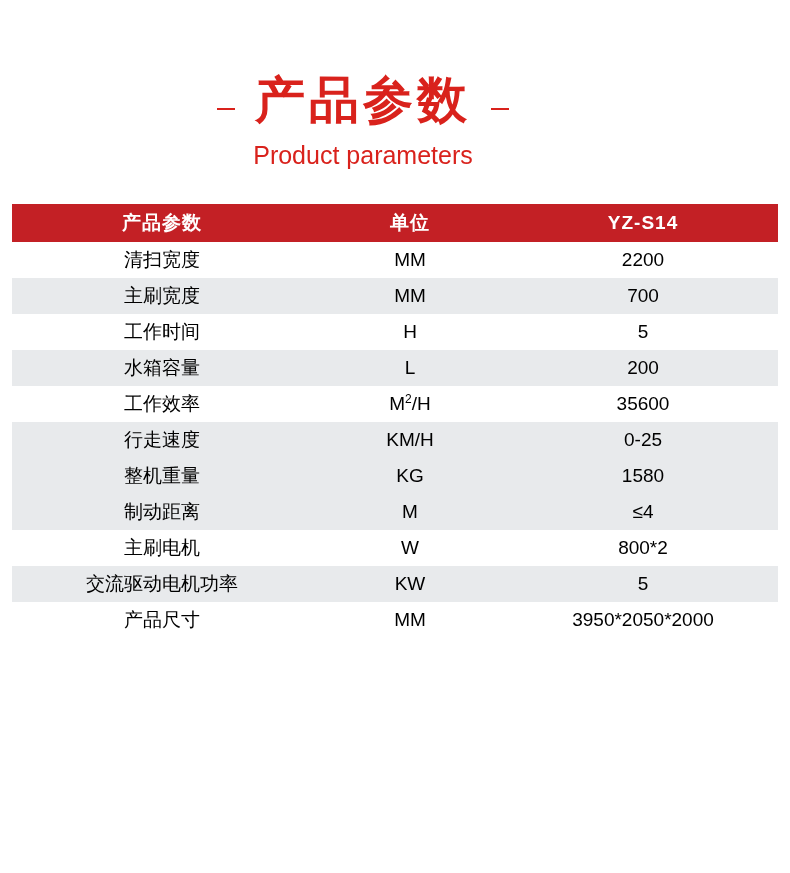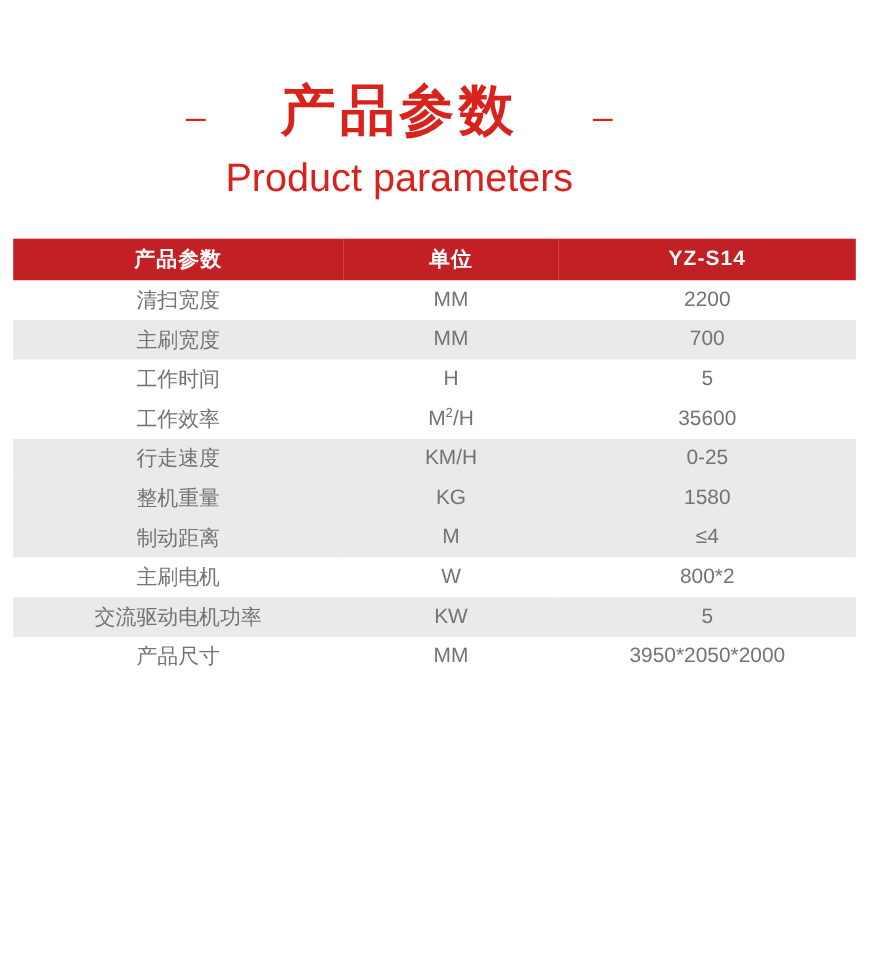--- a/index.html
+++ b/index.html
@@ -31,21 +31,21 @@
     font-size: 50px;
     font-weight: bold;
     color: #d9221c;
     letter-spacing: 4px;
     line-height: 1.12;
     margin: 0;
     position: relative;
     display: block;
   }
   .title-en {
-    font-size: 36px;
+    font-size: 25px;
     color: #d9221c;
     letter-spacing: 0px;
     line-height: 1.2;
     margin: 12px 0 0 0;
     display: block;
     text-align: center;
   }
   .title-wrap {
     display: inline-block;
     position: relative;
@@ -90,21 +90,21 @@
     height: 38px;
     letter-spacing: 1px;
   }
   table.params tbody tr.odd td {
     background: #ffffff;
   }
   table.params tbody tr.even td {
     background: #e8eaec;
   }
   table.params tbody td {
-    color: #737373;
+    color: #000000;
     font-size: 19px;
   }
   .col-name  { width: 300px; }
   .col-unit  { width: 196px; }
   .col-value { width: 270px; }
   sup.sup2 {
     font-size: 12px;
     vertical-align: super;
     line-height: 0;
   }
@@ -139,20 +139,25 @@
           <tr class="even">
             <td class="col-name">主刷宽度</td>
             <td class="col-unit">MM</td>
             <td class="col-value">700</td>
           </tr>
           <tr class="odd">
             <td class="col-name">工作时间</td>
             <td class="col-unit">H</td>
             <td class="col-value">5</td>
           </tr>
+          <tr class="even">
+            <td class="col-name">水箱容量</td>
+            <td class="col-unit">L</td>
+            <td class="col-value">200</td>
+          </tr>
           <tr class="odd">
             <td class="col-name">工作效率</td>
             <td class="col-unit">M<sup class="sup2">2</sup>/H</td>
             <td class="col-value">35600</td>
           </tr>
           <tr class="even">
             <td class="col-name">行走速度</td>
             <td class="col-unit">KM/H</td>
             <td class="col-value">0-25</td>
           </tr>

